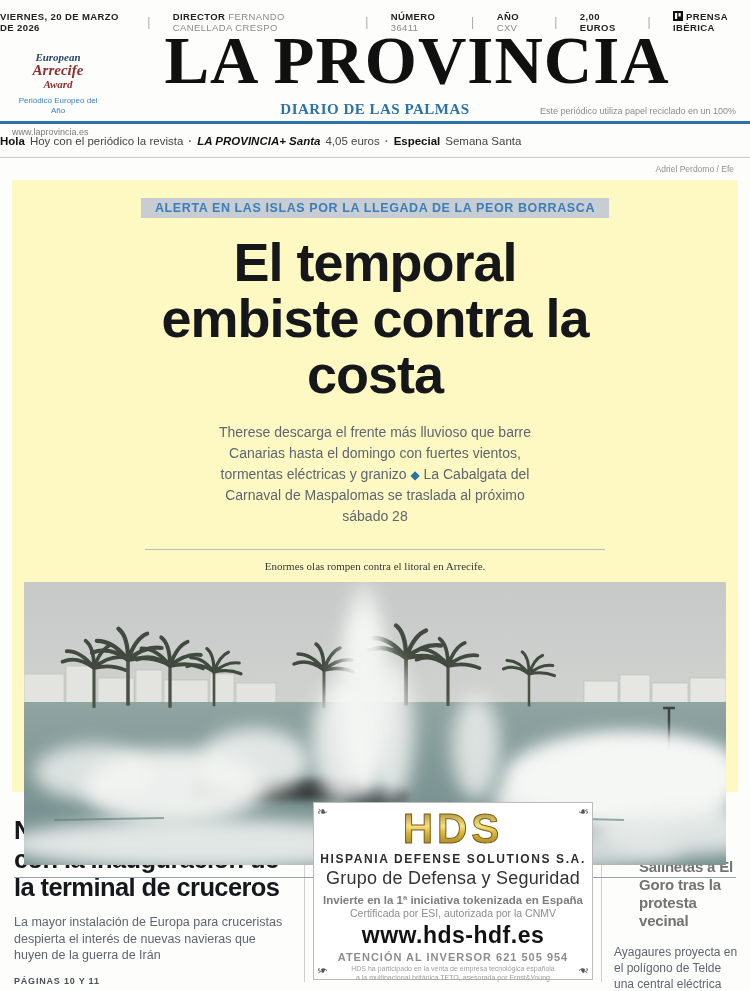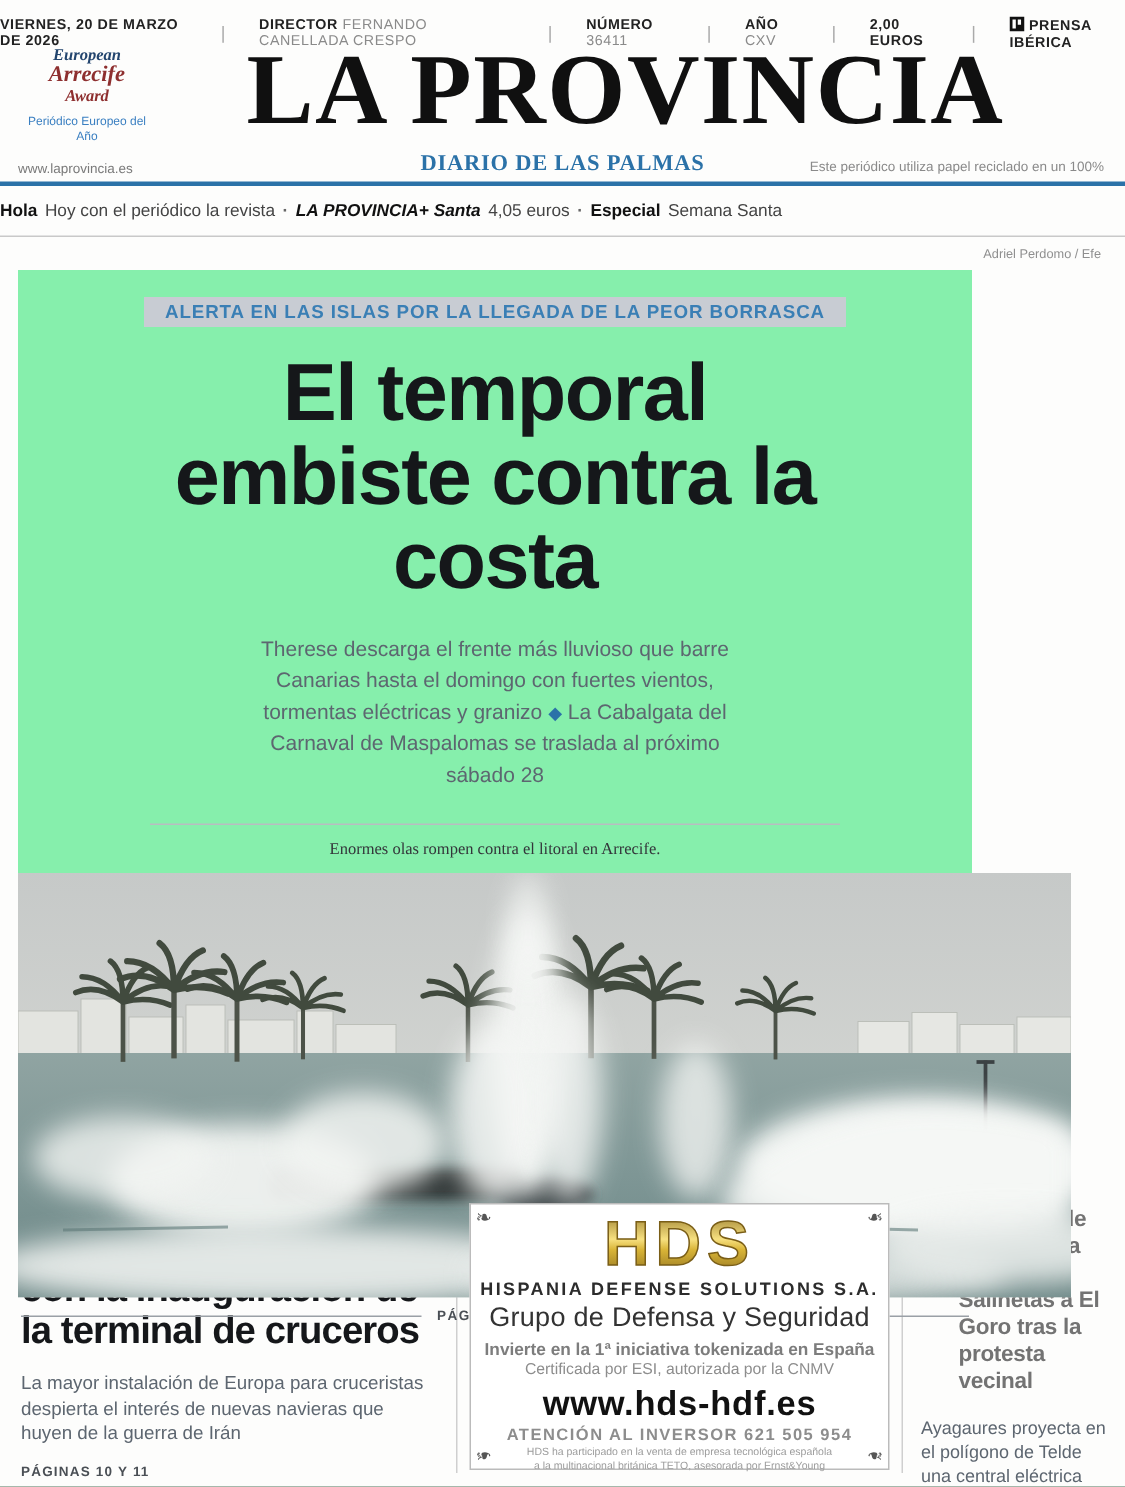--- a/index.html
+++ b/index.html
@@ -16,21 +16,21 @@
     gap:22px; padding-top:12px; height:32px;
     font-size:9.5px; letter-spacing:.4px; color:#222;
   }
   .topbar b { font-weight:700; }
   .topbar .soft { color:#8a8a8a; font-weight:400; }
   .tb-divider { color:#aaa; font-weight:300; font-size:12px; }
   .pi-logo { display:inline-block; vertical-align:-1px; margin-right:3px; }
 
   
   .masthead { position:relative; height:92px; border-bottom:3px solid #2b72a8; }
-  .award { position:absolute; left:12px; top:0; width:92px; text-align:center;
+  .award { position:absolute; left:12px; top:20px; width:92px; text-align:center;
            font-family:"Liberation Serif", serif; line-height:1.02; }
   .award .a1 { font-size:11px; font-style:italic; font-weight:700; color:#23456e; }
   .award .a2 { font-size:15px; font-style:italic; font-weight:700; color:#8e2f2f; }
   .award .a3 { font-size:11px; font-style:italic; font-weight:700; color:#8e2f2f; }
   .award .a4 { font-family:"Liberation Sans",sans-serif; font-size:8px; color:#3a7fc1;
                margin-top:6px; line-height:1.25; }
   .award .a5 { font-family:"Liberation Sans",sans-serif; font-size:9px; color:#7a7a7a;
                margin-top:12px; text-align:left; }
   .mast-title {
     position:absolute; left:92px; right:8px; top:-10px;
@@ -53,22 +53,22 @@
   .promo b { color:#111; }
   .promo .it { font-style:italic; }
   .promo .dot { color:#666; font-weight:700; }
 
   
   .credit-row { height:22px; text-align:right; padding:6px 16px 0 12px;
                 font-size:8.5px; color:#8f8f8f; }
 
   
   .lead {
-    position:relative; margin:0 12px; width:636px; height:612px;
-    background:#86efac; padding-top:18px;
+    position:relative; margin:0 12px; width:726px; height:612px;
+    background:#fef9c3; padding-top:18px;
   }
   .kicker-wrap { text-align:center; }
   .kicker {
     display:inline-block; background:#c8ccd3; color:#3a7fb5;
     font-size:12.5px; font-weight:700; letter-spacing:.6px;
     padding:3px 14px;
   }
   .headline {
     margin:16px auto 0; max-width:440px; text-align:center;
     font-size:54px; font-weight:800; letter-spacing:-1px; line-height:1.04;

